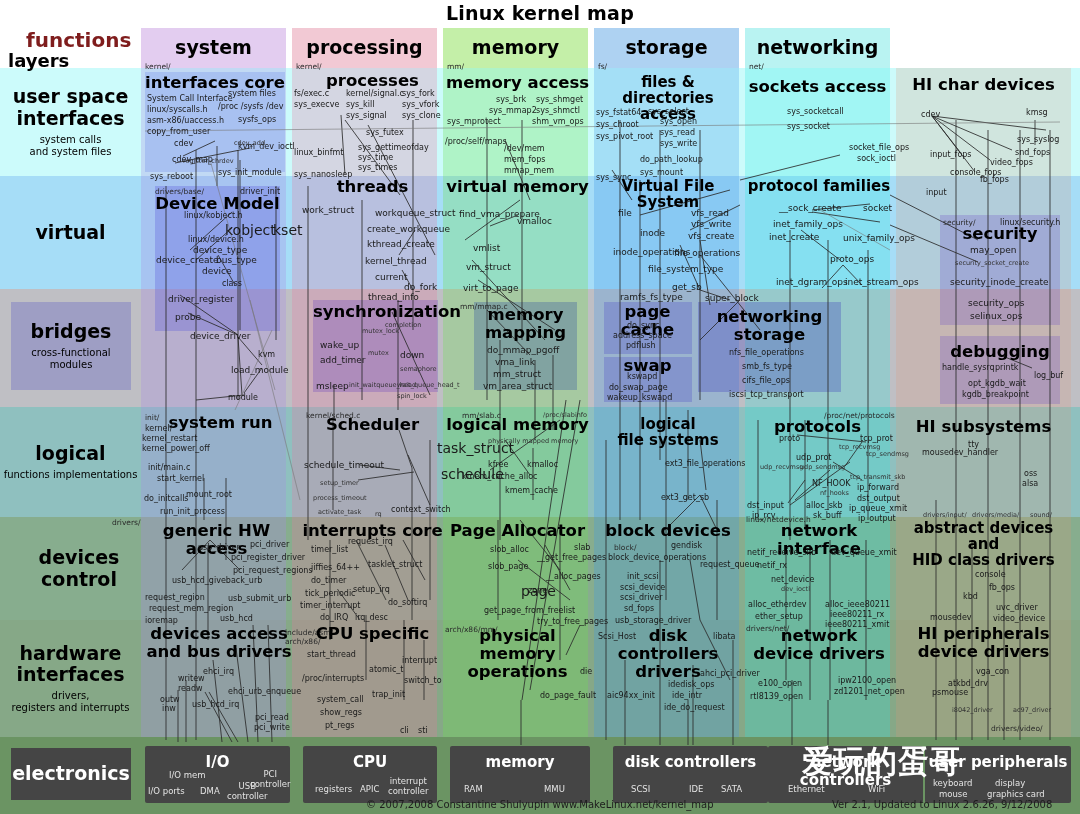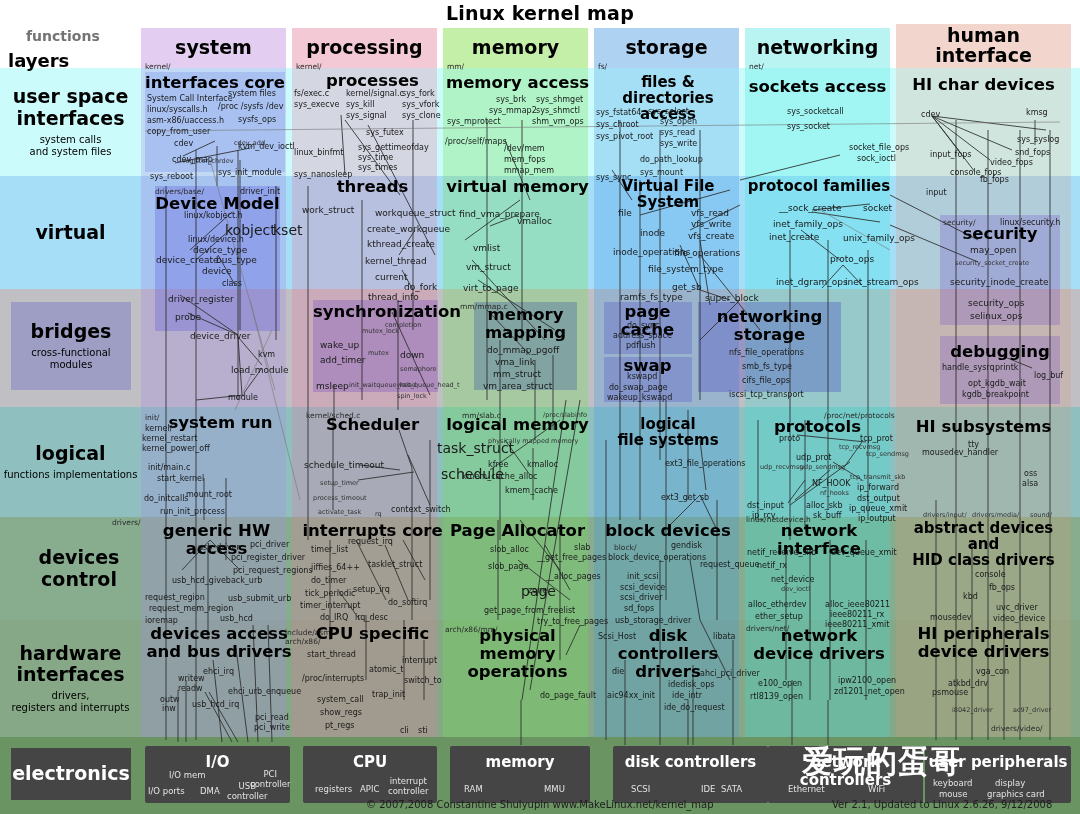--- a/index.html
+++ b/index.html
@@ -4,21 +4,21 @@
 <style>
   html,body{margin:0;padding:0;background:#fff;}
   body{width:1080px;height:814px;font-family:"DejaVu Sans","Liberation Sans",sans-serif;overflow:hidden;}
   #root{position:relative;width:1080px;height:814px;}
 
   
   .title{position:absolute;left:0;top:2px;width:1080px;text-align:center;
          font-size:19px;font-weight:bold;color:#000;letter-spacing:.2px;}
 
   
-  .corner-fn{position:absolute;left:26px;top:28px;font-size:14px;font-weight:bold;color:#737373;}
+  .corner-fn{position:absolute;left:26px;top:28px;font-size:20px;font-weight:bold;color:#7f1d1d;}
   .corner-ly{position:absolute;left:8px;top:50px;font-size:18px;font-weight:bold;color:#000;}
 
   
   .abs{position:absolute;box-sizing:border-box;}
 
   
   .colhead{display:flex;align-items:center;justify-content:center;
            font-size:19px;font-weight:bold;color:#000;text-align:center;line-height:1.05;}
 
   
@@ -87,24 +87,20 @@
     <span>processing</span>
   </div>
   <div class="abs colhead" style="left:443px;top:28px;width:145px;height:40px;background:#c4efa8;">
     <span>memory</span>
   </div>
   <div class="abs colhead" style="left:594px;top:28px;width:145px;height:40px;background:#aed2f2;">
     <span>storage</span>
   </div>
   <div class="abs colhead" style="left:745px;top:28px;width:145px;height:40px;background:#b9f3f2;">
     <span>networking</span>
-  </div>
-  <div class="abs colhead" style="left:896px;top:24px;width:175px;height:44px;background:#f2d5cc;white-space:pre-line;">
-    <span>human
-interface</span>
   </div>
 
   <div class="path" style="left:145px;top:62px;">kernel/</div>
   <div class="path" style="left:296px;top:62px;">kernel/</div>
   <div class="path" style="left:447px;top:62px;">mm/</div>
   <div class="path" style="left:598px;top:62px;">fs/</div>
   <div class="path" style="left:749px;top:62px;">net/</div>
 
   <div class="title">Linux kernel map</div>
   <div class="corner-fn">functions</div>
@@ -660,21 +656,21 @@
   <div class="fn t8" style="left:317px;top:695px;">system_call</div>
   <div class="fn t8" style="left:372px;top:690px;">trap_init</div>
   <div class="fn t8" style="left:320px;top:708px;">show_regs</div>
   <div class="fn t8" style="left:325px;top:721px;">pt_regs</div>
   <div class="fn t8" style="left:400px;top:726px;">cli</div>
   <div class="fn t8" style="left:418px;top:726px;">sti</div>
 
   <div class="path" style="left:445px;top:625px;">arch/x86/mm/</div>
   <div class="sect s19" style="left:445px;top:627px;width:145px;white-space:pre-line;">physical memory
 operations</div>
-  <div class="fn t8" style="left:580px;top:667px;margin-left:32px;">die</div>
+  <div class="fn t8" style="left:580px;top:667px;">die</div>
   <div class="fn t8" style="left:540px;top:691px;">do_page_fault</div>
 
   <div class="sect s19" style="left:594px;top:627px;width:148px;white-space:pre-line;">disk
 controllers drivers</div>
   <div class="fn t8" style="left:598px;top:632px;">Scsi_Host</div>
   <div class="fn t8" style="left:713px;top:632px;">libata</div>
   <div class="fn t8" style="left:700px;top:669px;">ahci_pci_driver</div>
   <div class="fn t8" style="left:668px;top:680px;">idedisk_ops</div>
   <div class="fn t8" style="left:607px;top:691px;">aic94xx_init</div>
   <div class="fn t8" style="left:672px;top:691px;">ide_intr</div>
@@ -715,21 +711,21 @@
 controller</div>
   </div>
   <div class="elec" style="left:450px;top:746px;width:140px;height:57px;">
     <div class="etitle" style="top:7px;">memory</div>
     <div class="eitem" style="left:14px;top:38px;">RAM</div>
     <div class="eitem" style="left:94px;top:38px;">MMU</div>
   </div>
   <div class="elec" style="left:613px;top:746px;width:155px;height:57px;">
     <div class="etitle" style="top:7px;">disk controllers</div>
     <div class="eitem" style="left:18px;top:38px;">SCSI</div>
-    <div class="eitem" style="left:76px;top:38px;margin-left:12px;">IDE</div>
+    <div class="eitem" style="left:76px;top:38px;">IDE</div>
     <div class="eitem" style="left:108px;top:38px;">SATA</div>
   </div>
   <div class="elec" style="left:768px;top:746px;width:155px;height:57px;">
     <div class="etitle" style="top:7px;">network controllers</div>
     <div class="eitem" style="left:20px;top:38px;">Ethernet</div>
     <div class="eitem" style="left:100px;top:38px;">WiFi</div>
   </div>
   <div class="elec" style="left:925px;top:746px;width:146px;height:57px;">
     <div class="etitle" style="top:7px;">user peripherals</div>
     <div class="eitem" style="left:8px;top:32px;">keyboard</div>

